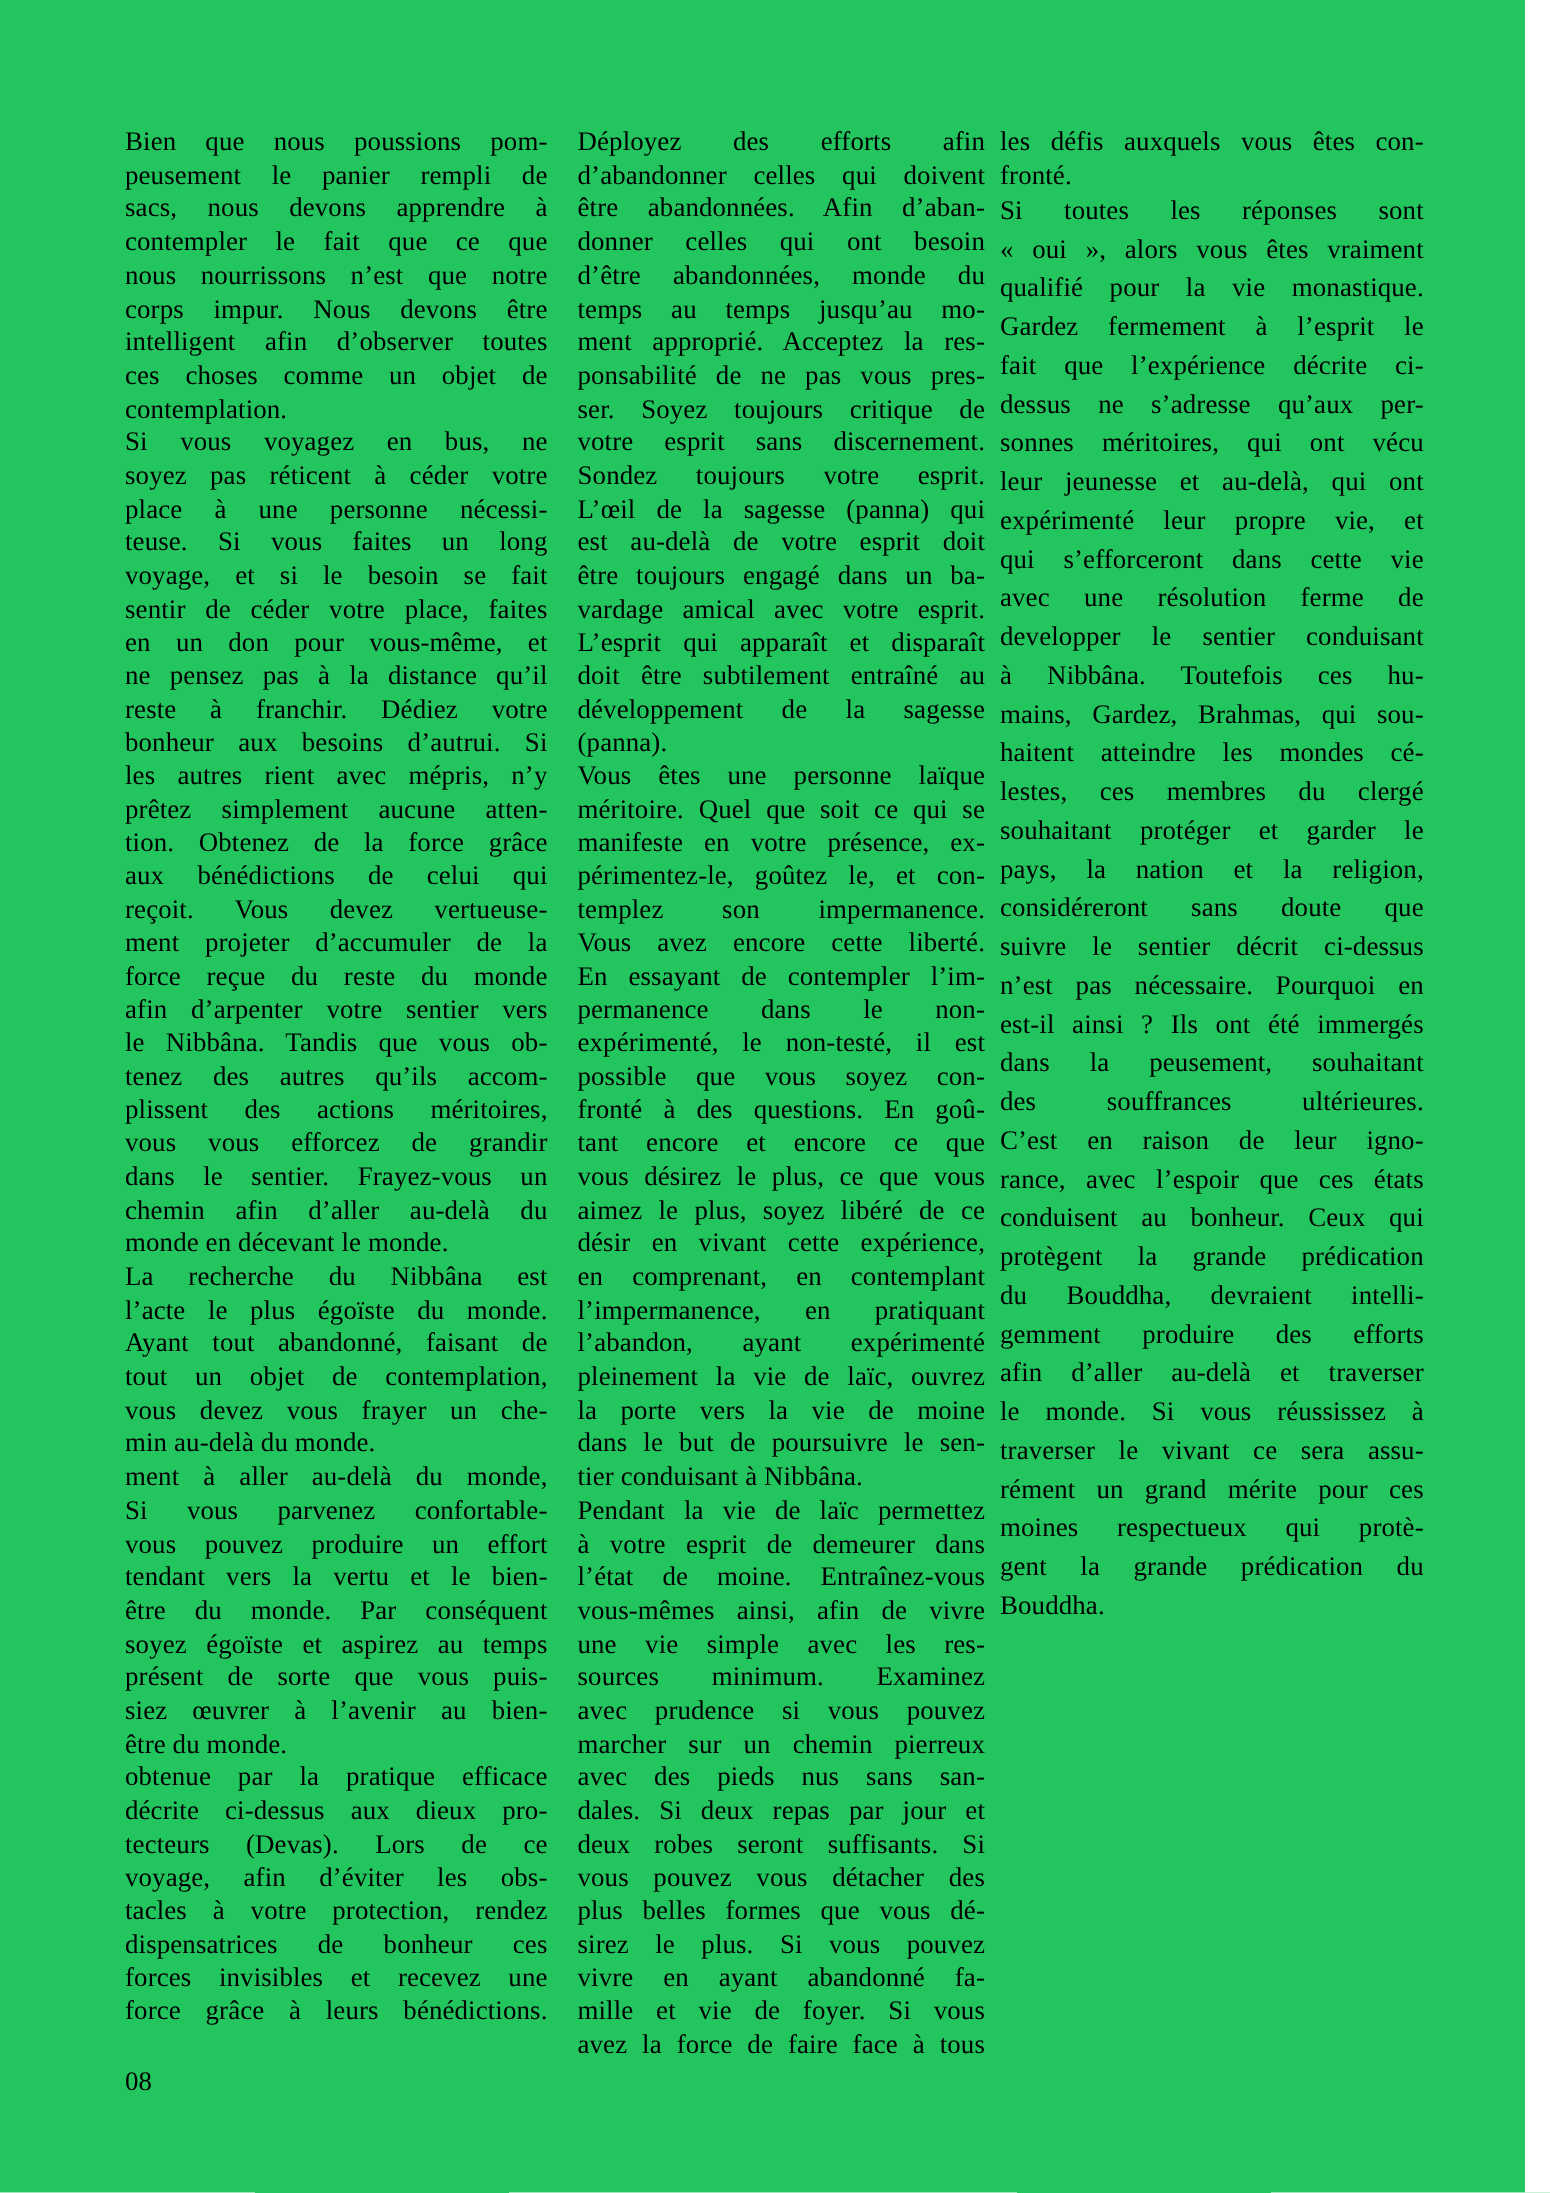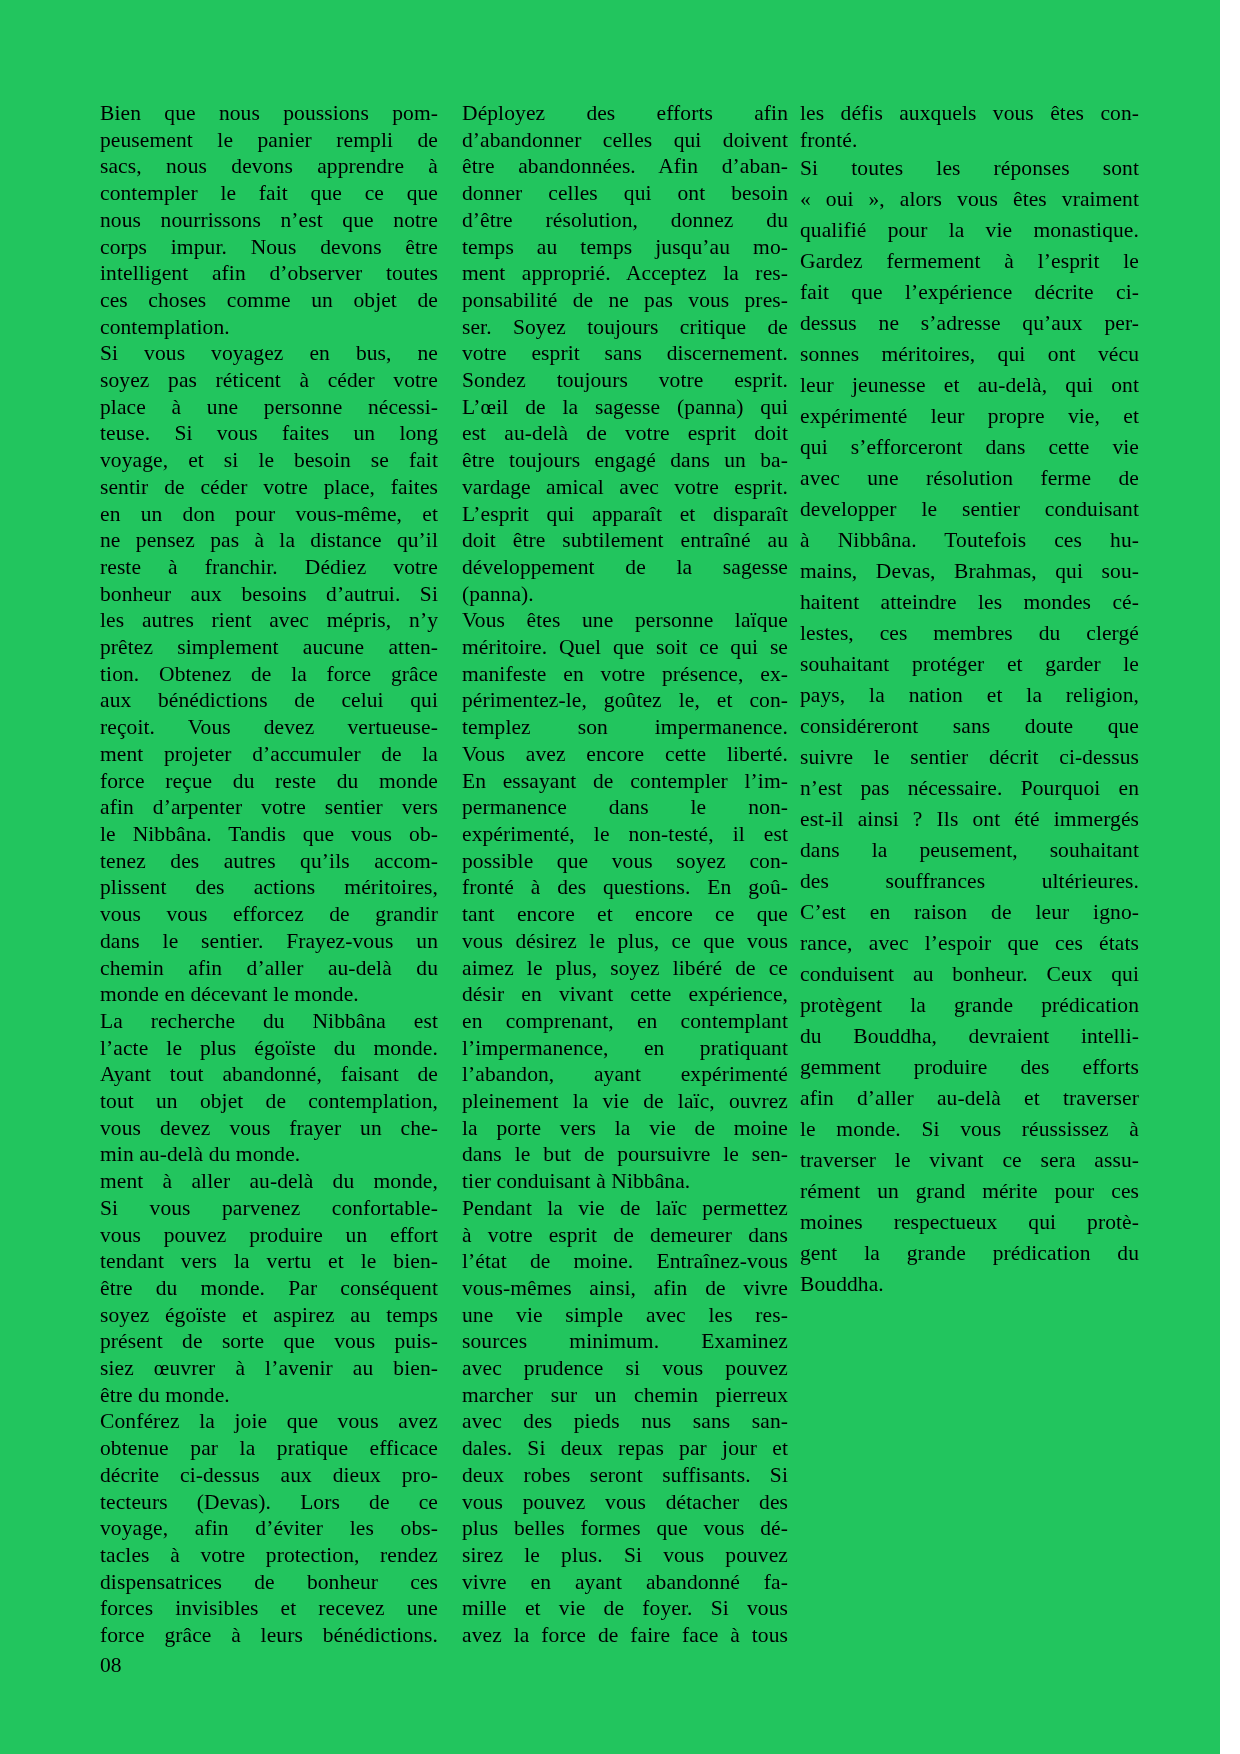--- a/index.html
+++ b/index.html
@@ -100,36 +100,35 @@
         <div class="line end">min au-delà du monde.</div>
         <div class="line">ment à aller au-delà du monde,</div>
         <div class="line">Si vous parvenez confortable-</div>
         <div class="line">vous pouvez produire un effort</div>
         <div class="line">tendant vers la vertu et le bien-</div>
         <div class="line">être du monde. Par conséquent</div>
         <div class="line">soyez égoïste et aspirez au temps</div>
         <div class="line">présent de sorte que vous puis-</div>
         <div class="line">siez œuvrer à l’avenir au bien-</div>
         <div class="line end">être du monde.</div>
-        <div class="line">Conférez la joie que vous avez</div>
         <div class="line">obtenue par la pratique efficace</div>
         <div class="line">décrite ci-dessus aux dieux pro-</div>
         <div class="line">tecteurs (Devas). Lors de ce</div>
         <div class="line">voyage, afin d’éviter les obs-</div>
         <div class="line">tacles à votre protection, rendez</div>
         <div class="line">dispensatrices de bonheur ces</div>
         <div class="line">forces invisibles et recevez une</div>
         <div class="line">force grâce à leurs bénédictions.</div>
       </div>
     <div class="col col-2">
         <div class="line">Déployez des efforts afin</div>
         <div class="line">d’abandonner celles qui doivent</div>
         <div class="line">être abandonnées. Afin d’aban-</div>
         <div class="line">donner celles qui ont besoin</div>
-        <div class="line">d’être résolution, donnez du</div>
+        <div class="line">d’être abandonnées, monde du</div>
         <div class="line">temps au temps jusqu’au mo-</div>
         <div class="line">ment approprié. Acceptez la res-</div>
         <div class="line">ponsabilité de ne pas vous pres-</div>
         <div class="line">ser. Soyez toujours critique de</div>
         <div class="line">votre esprit sans discernement.</div>
         <div class="line">Sondez toujours votre esprit.</div>
         <div class="line">L’œil de la sagesse (panna) qui</div>
         <div class="line">est au-delà de votre esprit doit</div>
         <div class="line">être toujours engagé dans un ba-</div>
         <div class="line">vardage amical avec votre esprit.</div>
@@ -186,21 +185,21 @@
         <div class="line sp">Gardez fermement à l’esprit le</div>
         <div class="line sp">fait que l’expérience décrite ci-</div>
         <div class="line sp">dessus ne s’adresse qu’aux per-</div>
         <div class="line sp">sonnes méritoires, qui ont vécu</div>
         <div class="line sp">leur jeunesse et au-delà, qui ont</div>
         <div class="line sp">expérimenté leur propre vie, et</div>
         <div class="line sp">qui s’efforceront dans cette vie</div>
         <div class="line sp">avec une résolution ferme de</div>
         <div class="line sp">developper le sentier conduisant</div>
         <div class="line sp">à Nibbâna. Toutefois ces hu-</div>
-        <div class="line sp">mains, Devas, Brahmas, qui sou-</div>
+        <div class="line sp">mains, Gardez, Brahmas, qui sou-</div>
         <div class="line sp">haitent atteindre les mondes cé-</div>
         <div class="line sp">lestes, ces membres du clergé</div>
         <div class="line sp">souhaitant protéger et garder le</div>
         <div class="line sp">pays, la nation et la religion,</div>
         <div class="line sp">considéreront sans doute que</div>
         <div class="line sp">suivre le sentier décrit ci-dessus</div>
         <div class="line sp">n’est pas nécessaire. Pourquoi en</div>
         <div class="line sp">est-il ainsi ? Ils ont été immergés</div>
         <div class="line sp">dans la peusement, souhaitant</div>
         <div class="line sp">des souffrances ultérieures.</div>

